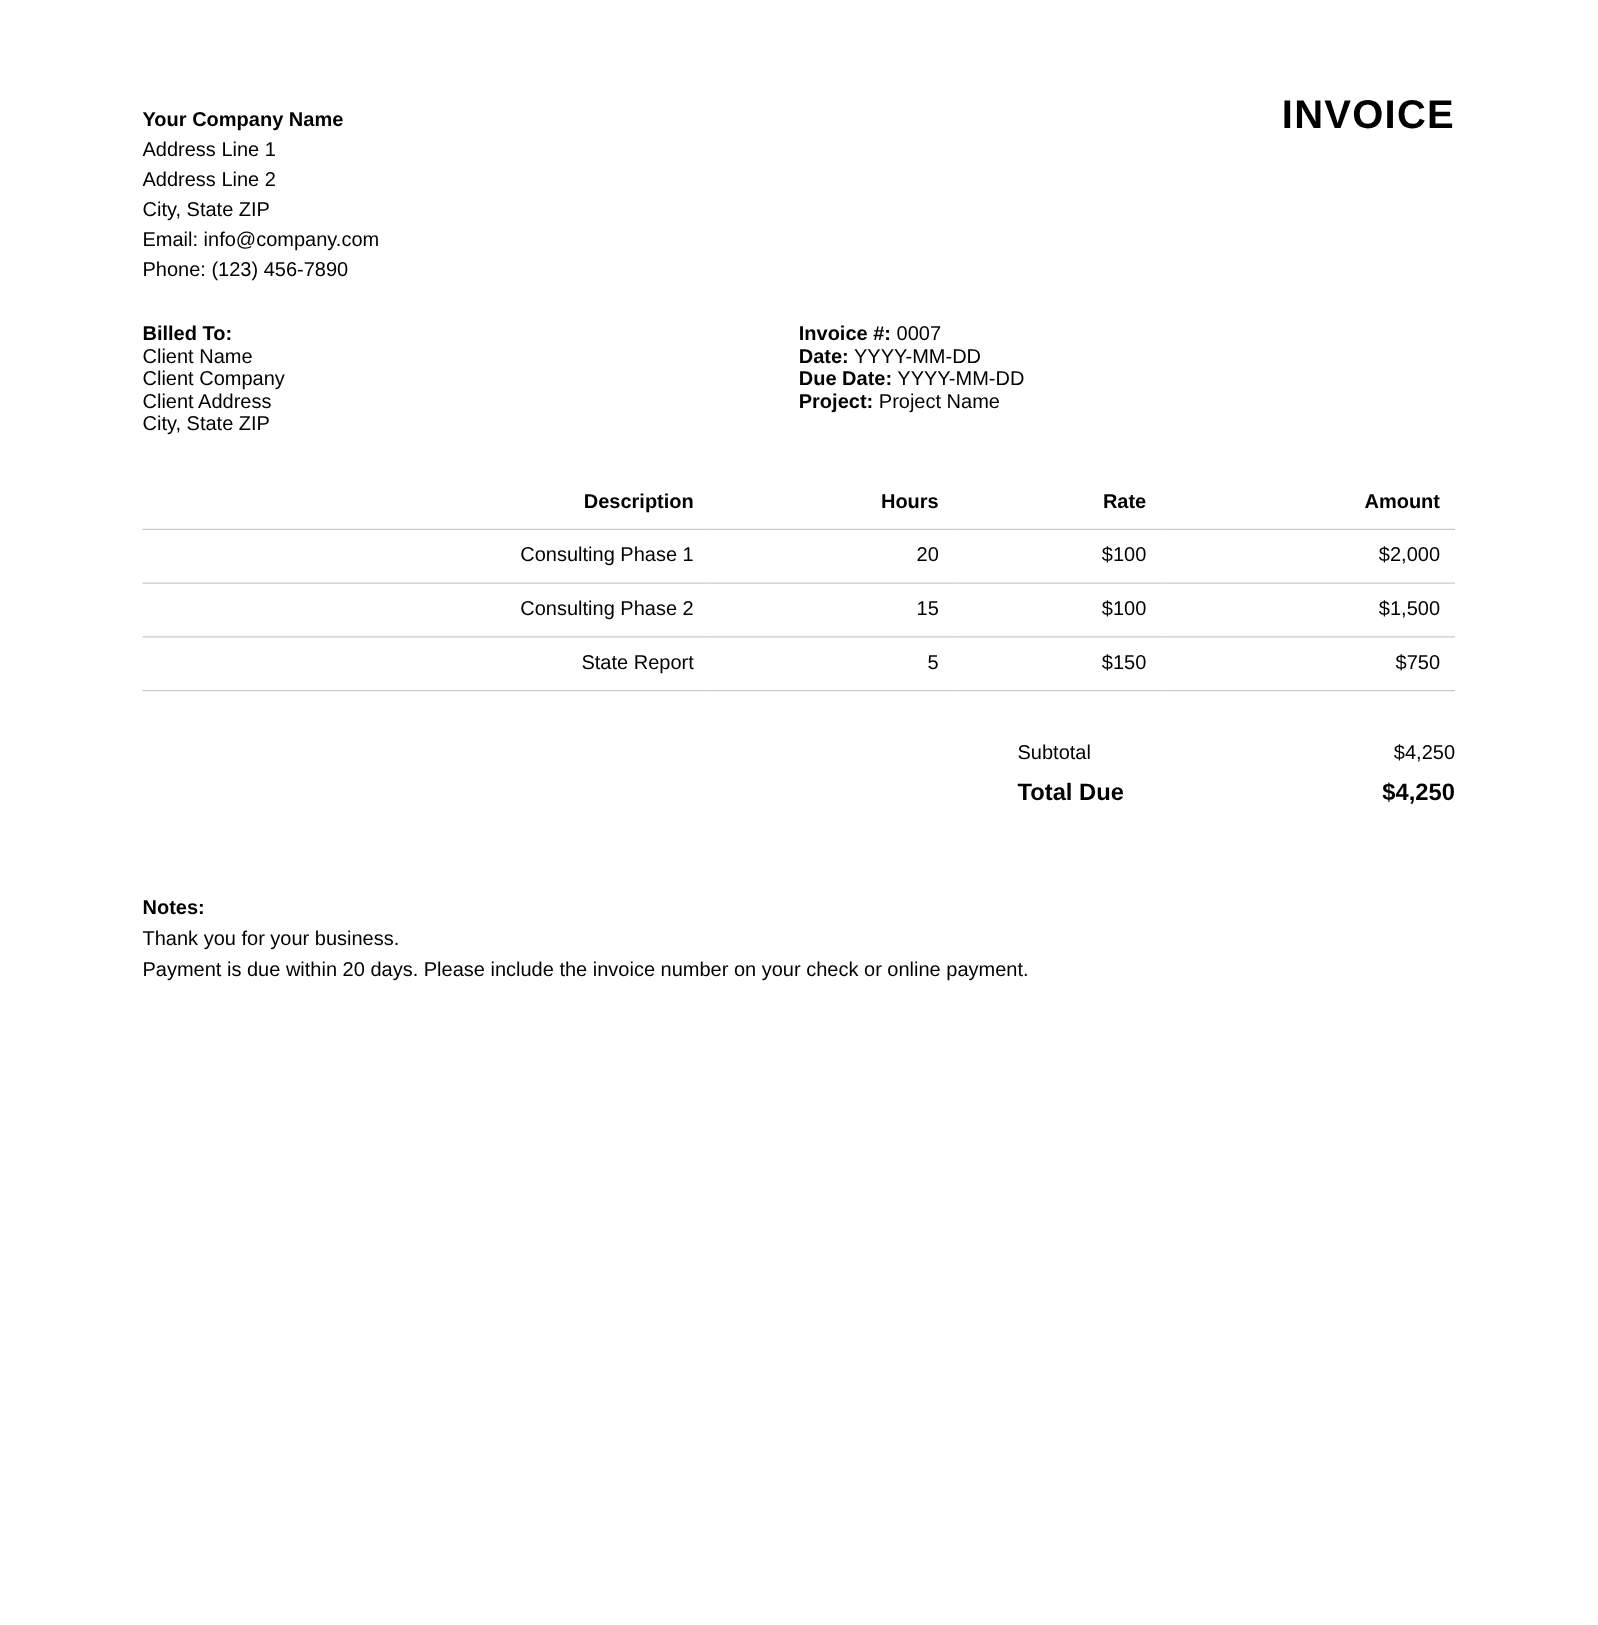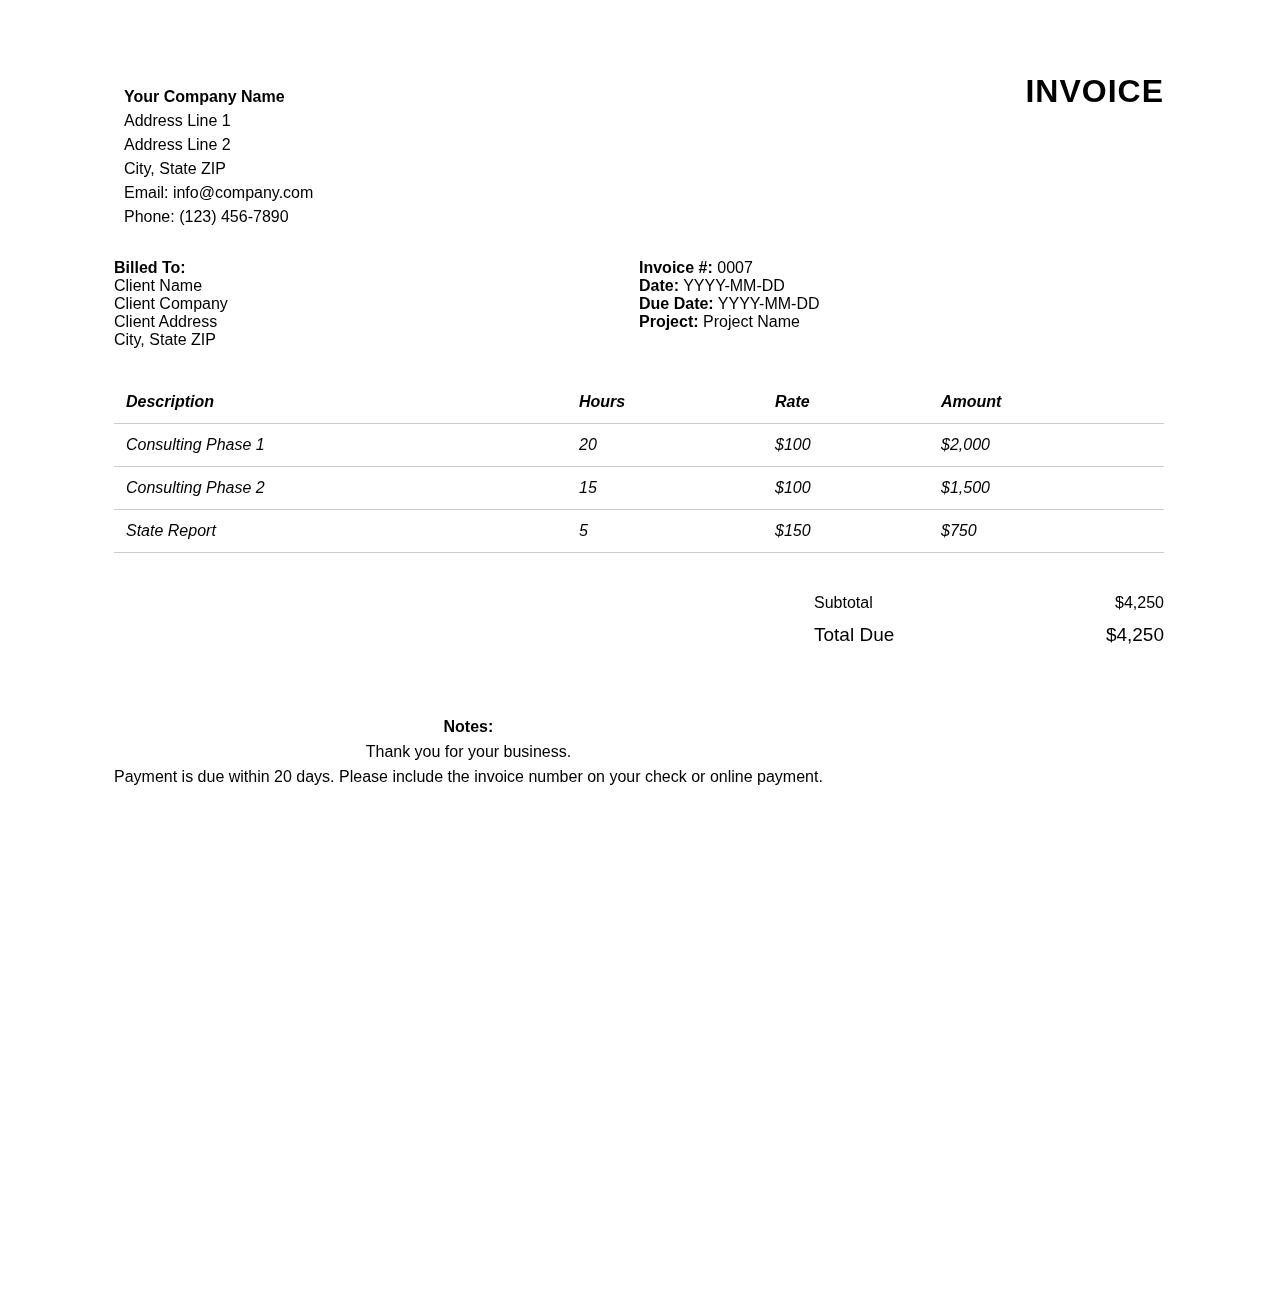--- a/index.html
+++ b/index.html
@@ -1,43 +1,43 @@
 <!DOCTYPE html>
 <html><head>
   <meta charset="utf-8">
   <style>
     html, body { margin: 0; padding: 0; background: #ffffff; }
     body {
       width: 1278px; height: 1300px; position: relative;
       font-family: "Liberation Sans", sans-serif; color: #000; font-size: 16px;
     }
     .page { position: absolute; left: 114px; top: 0; width: 1050px; }
-    .header { position: relative; height: 240px; margin-left: 10px; }
+    .header { position: relative; height: 240px; }
     .company { position: absolute; left: 0; top: 85px; line-height: 24px; }
     .company .name { font-weight: bold; }
     .title {
       position: absolute; right: 0; top: 72px; font-size: 32px; font-weight: bold;
       letter-spacing: 1px; line-height: 38px;
     }
     .info { position: absolute; top: 259px; left: 0; width: 1050px; line-height: 18px; }
     .billed { position: absolute; left: 0; top: 0; }
     .meta { position: absolute; left: 525px; top: 0; }
     .bold { font-weight: bold; }
     table.items {
       position: absolute; top: 381px; left: 0; width: 1050px; border-collapse: collapse;
     }
     table.items th, table.items td {
-      text-align: left; padding: 0 12px; height: 42px; border-bottom: 1px solid #cccccc; font-style: italic;
+      text-align: right; padding: 0 12px; height: 42px; border-bottom: 1px solid #cccccc;
     }
     table.items th { font-weight: bold; height: 42px; }
     table.items td { height: 42px; }
     .totals { position: absolute; top: 588px; left: 700px; width: 350px; }
     .trow { display: flex; justify-content: space-between; height: 30px; line-height: 24px; align-items: center; }
-    .trow.total { font-weight: normal; font-size: 19px; line-height: 24px; height: 34px; }
-    .notes { position: absolute; top: 714px; left: 0; line-height: 25px; text-align: center; }
+    .trow.total { font-weight: bold; font-size: 19px; line-height: 24px; height: 34px; }
+    .notes { position: absolute; top: 714px; left: 0; line-height: 25px; }
   </style>
 </head>
 <body>
 
 <div class="page">
   <div class="header">
     <div class="company">
       <div class="name">Your Company Name</div>
       <div>Address Line 1</div>
       <div>Address Line 2</div>

